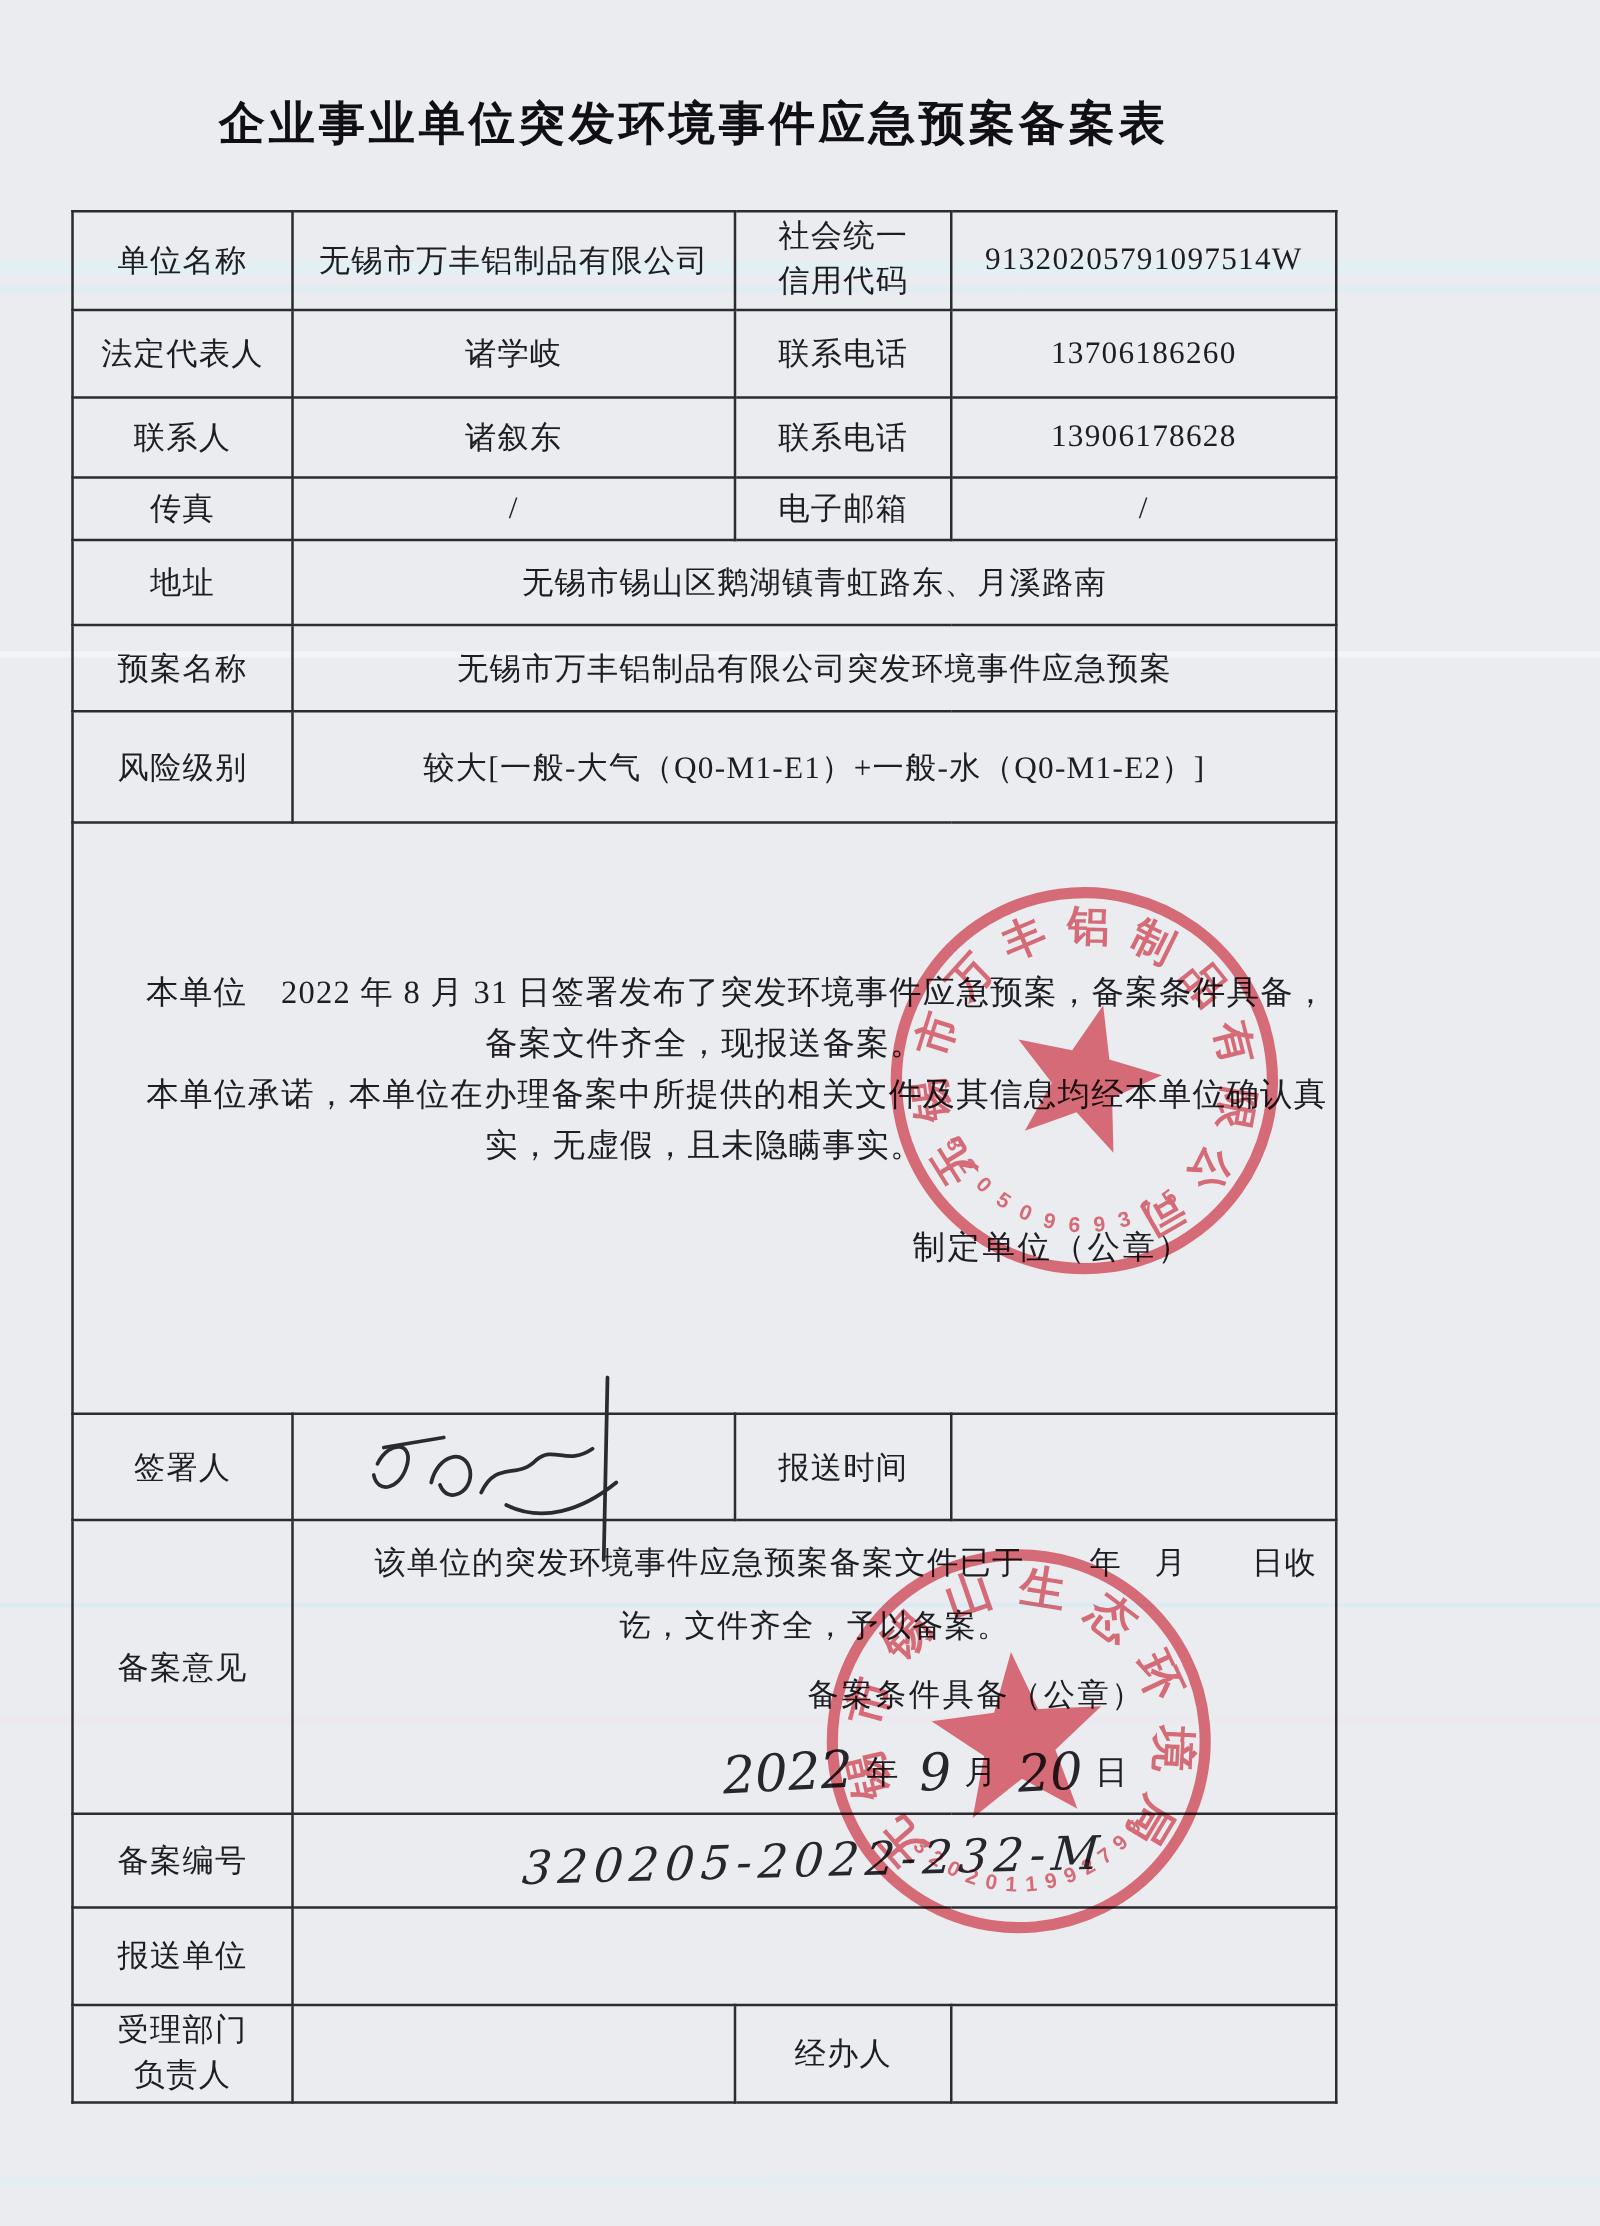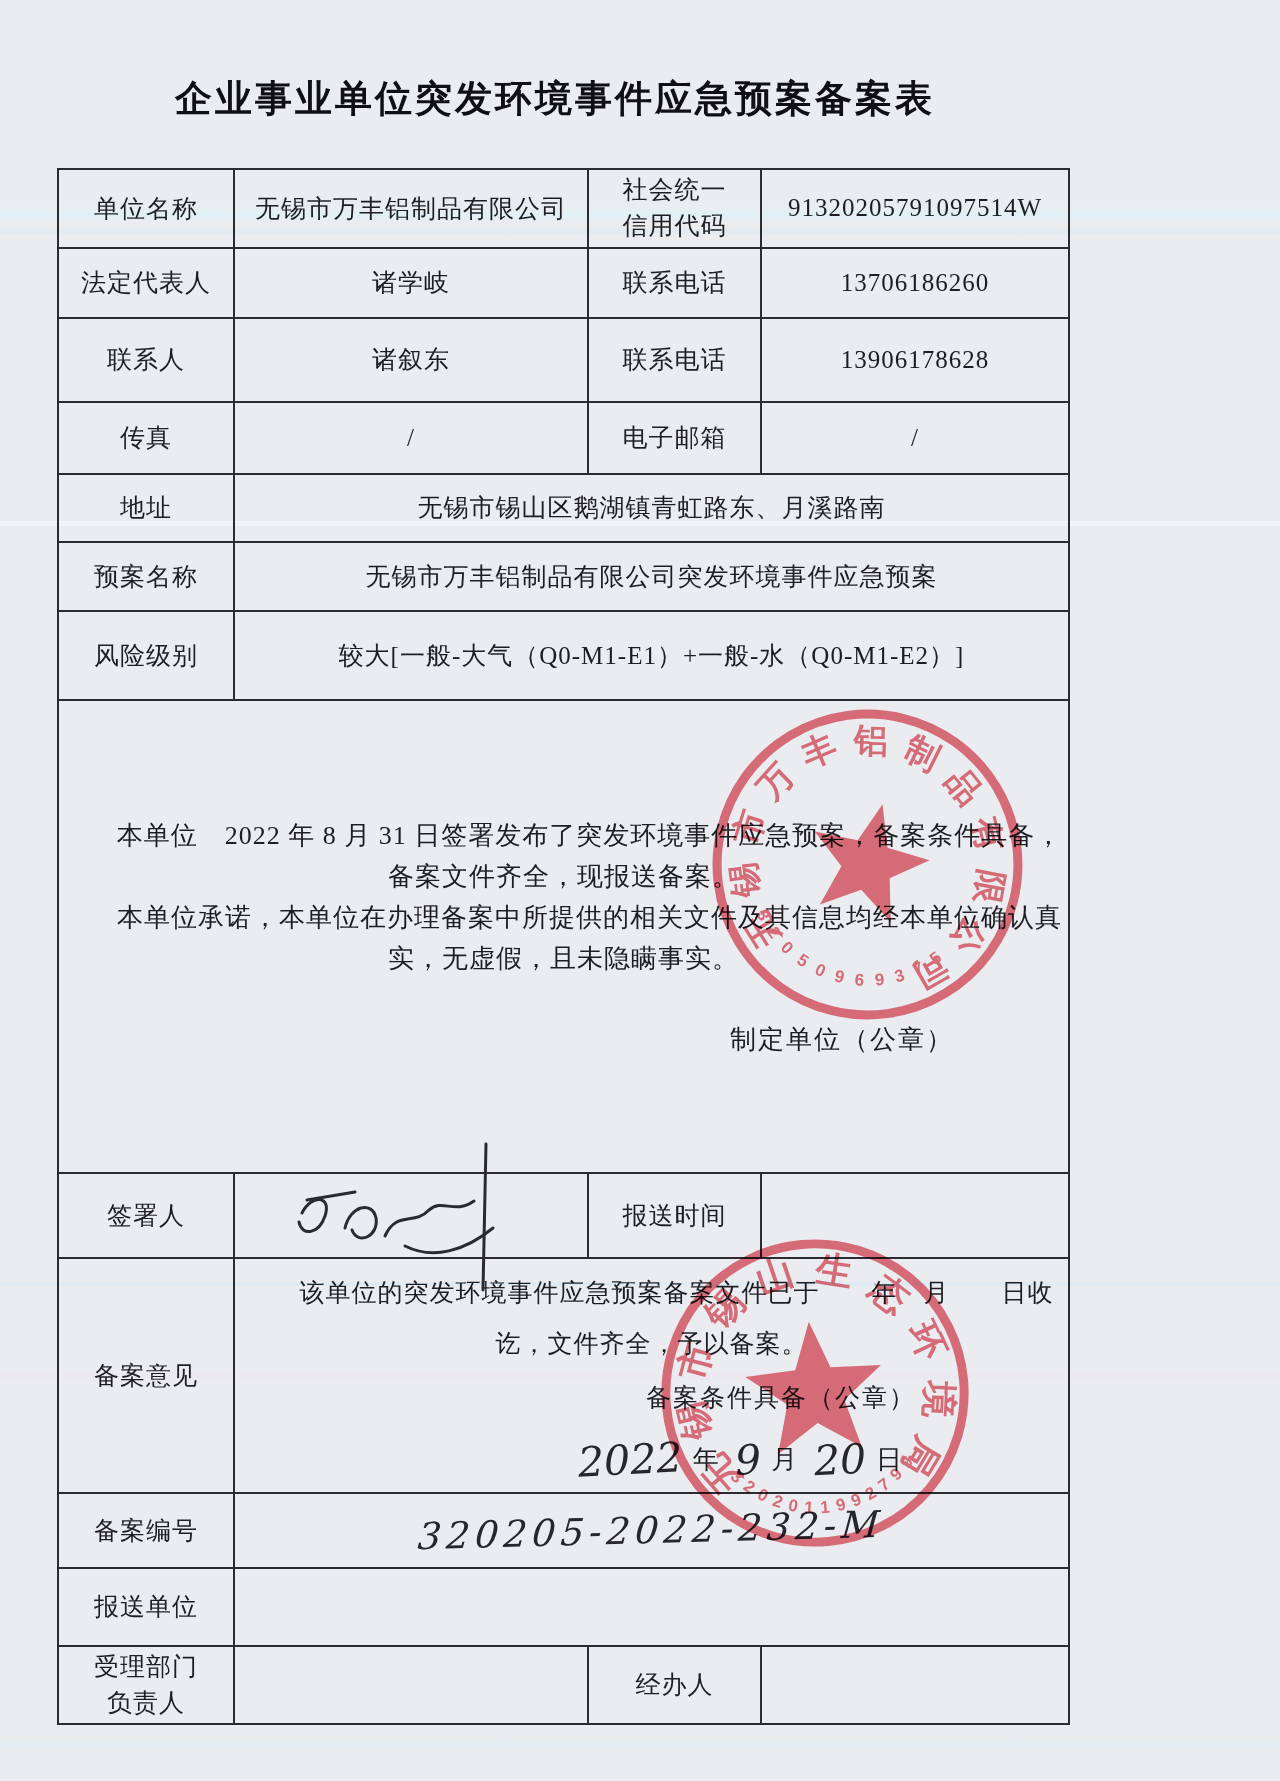--- a/index.html
+++ b/index.html
@@ -125,27 +125,27 @@
           <span class="two-line"><span>社会统一</span><br><span>信用代码</span></span>
         </td>
         <td class="val code">91320205791097514W</td>
       </tr>
       <tr style="height:70px">
         <td class="lbl">法定代表人</td>
         <td class="val">诸学岐</td>
         <td class="lbl">联系电话</td>
         <td class="val">13706186260</td>
       </tr>
-      <tr style="height:84px">
+      <tr style="height:64px">
         <td class="lbl">联系人</td>
         <td class="val">诸叙东</td>
         <td class="lbl">联系电话</td>
         <td class="val">13906178628</td>
       </tr>
-      <tr style="height:72px">
+      <tr style="height:50px">
         <td class="lbl">传真</td>
         <td class="val">/</td>
         <td class="lbl">电子邮箱</td>
         <td class="val">/</td>
       </tr>
       <tr style="height:68px">
         <td class="lbl">地址</td>
         <td class="val" colspan="3">无锡市锡山区鹅湖镇青虹路东、月溪路南</td>
       </tr>
       <tr style="height:69px">

